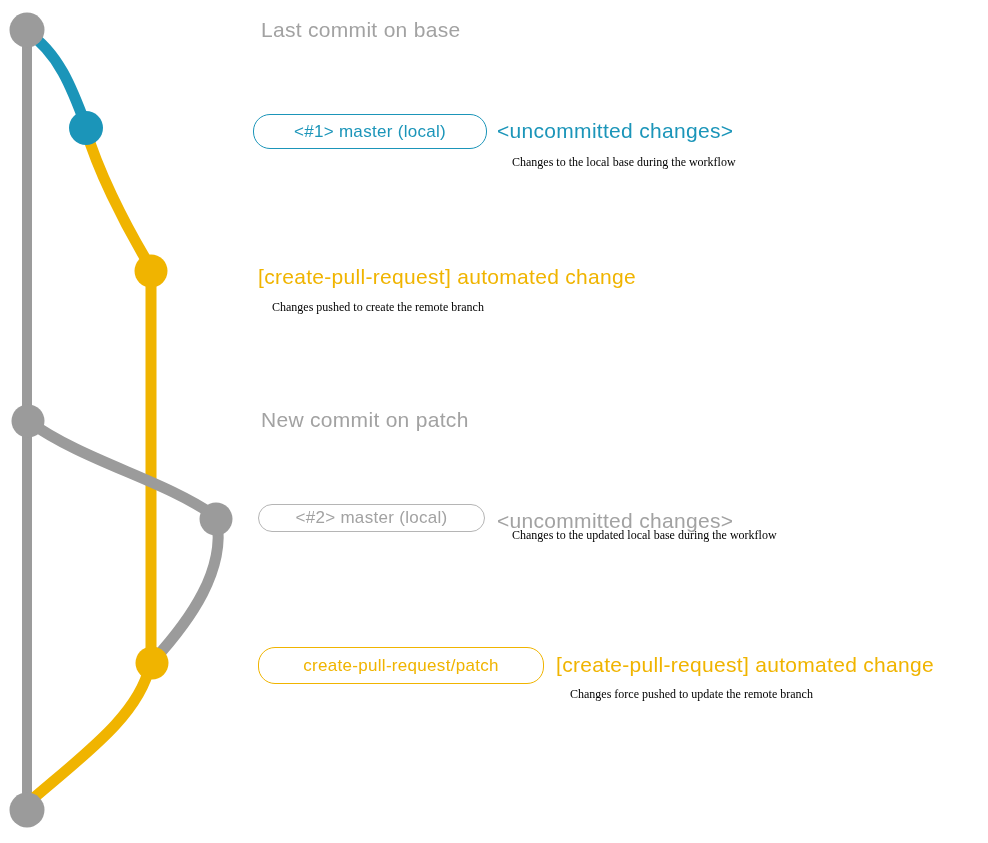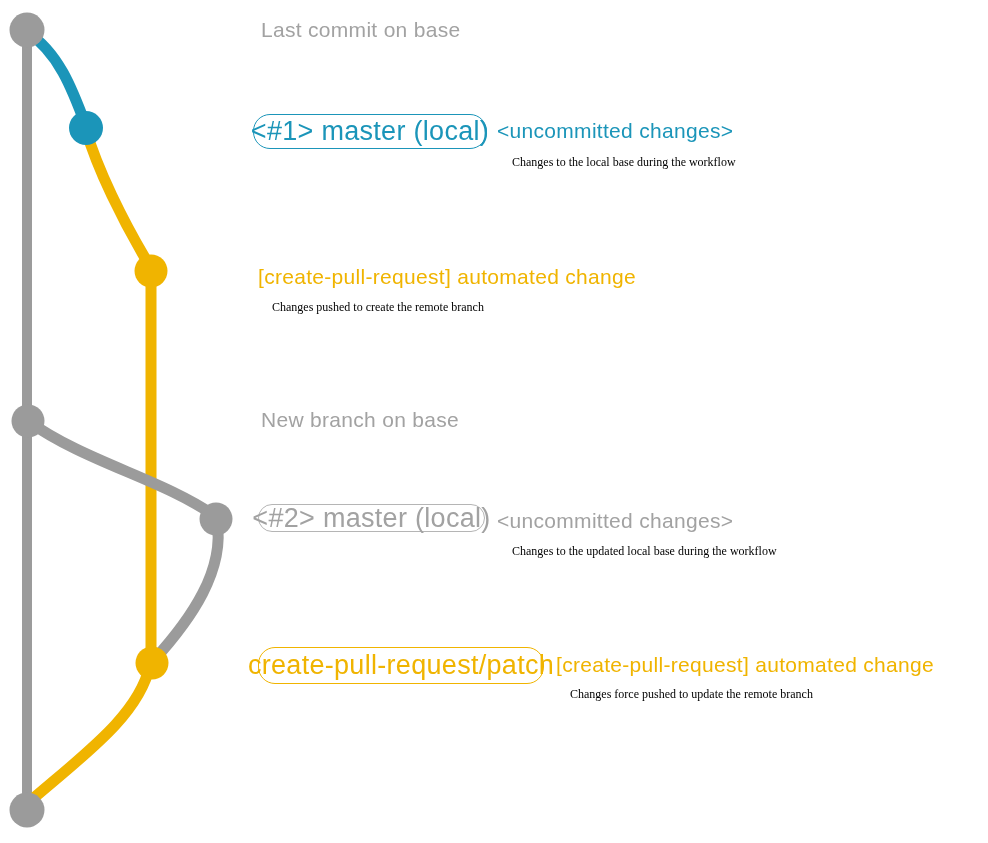--- a/index.html
+++ b/index.html
@@ -31,21 +31,21 @@
   .yellow-text{color:var(--yellow);}
 
   .badge{
     position:absolute;
     display:flex;
     align-items:center;
     justify-content:center;
     box-sizing:border-box;
     border-radius:17px;
     border:1.5px solid;
-    font-size:27px;
+    font-size:17px;
     letter-spacing:0.3px;
     white-space:nowrap;
     background:#ffffff;
   }
   .badge.blue{border-color:var(--blue);color:var(--blue);}
   .badge.yellow{border-color:var(--yellow);color:var(--yellow);}
   .badge.gray{border-color:var(--gray-border);color:var(--gray-text);}
 
   .serif{
     position:absolute;
@@ -82,24 +82,24 @@
 
   <div class="lbl gray-text" style="left:261px;top:18px;">Last commit on base</div>
 
   <div class="badge blue" style="left:253px;top:114px;width:234px;height:35px;">&lt;#1&gt; master (local)</div>
   <div class="lbl blue-text" style="left:497px;top:119px;">&lt;uncommitted changes&gt;</div>
   <div class="serif" style="left:512px;top:151px;">Changes to the local base during the workflow</div>
 
   <div class="lbl yellow-text" style="left:258px;top:265px;">[create-pull-request] automated change</div>
   <div class="serif" style="left:272px;top:296px;">Changes pushed to create the remote branch</div>
 
-  <div class="lbl gray-text" style="left:261px;top:408px;">New branch on base</div>
+  <div class="lbl gray-text" style="left:261px;top:408px;">New commit on patch</div>
 
   <div class="badge gray" style="left:258px;top:504px;width:227px;height:28px;">&lt;#2&gt; master (local)</div>
   <div class="lbl gray-text" style="left:497px;top:509px;">&lt;uncommitted changes&gt;</div>
-  <div class="serif" style="left:512px;top:540px;">Changes to the updated local base during the workflow</div>
+  <div class="serif" style="left:512px;top:524px;">Changes to the updated local base during the workflow</div>
 
   <div class="badge yellow" style="left:258px;top:647px;width:286px;height:37px;">create-pull-request/patch</div>
   <div class="lbl yellow-text" style="left:556px;top:653px;">[create-pull-request] automated change</div>
   <div class="serif" style="left:570px;top:683px;">Changes force pushed to update the remote branch</div>
 
 
 </div>
 
 </body></html>

